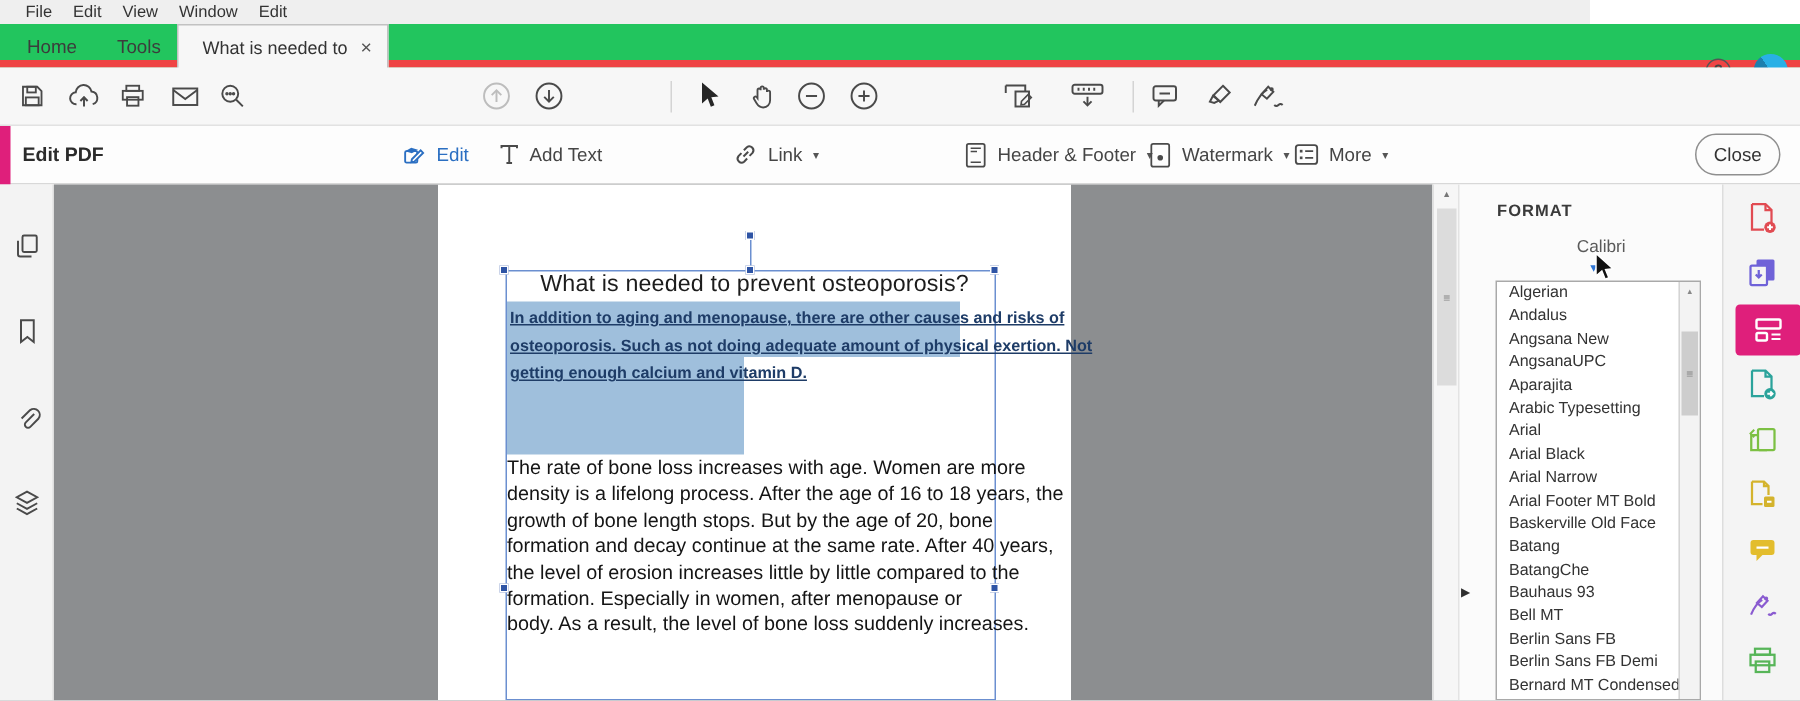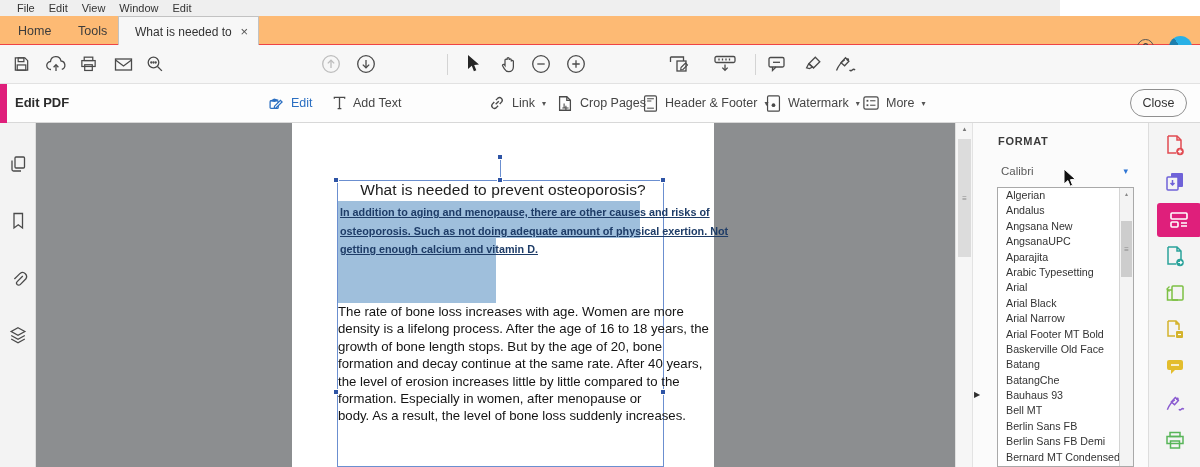--- a/index.html
+++ b/index.html
@@ -5,21 +5,21 @@
   * { margin:0; padding:0; box-sizing:border-box; }
   html,body { width:1200px; height:467px; overflow:hidden; }
   #app { position:relative; width:1200px; height:467px; font-family:"Liberation Sans",sans-serif; background:#fff; overflow:hidden; }
   svg { display:block; }
 
   
   .menubar { position:absolute; left:0; top:0; width:1060px; height:16px; background:#efefef; display:flex; align-items:center; padding-left:10px; gap:0; }
   .menubar .menu-item { font-size:11px; color:#333; padding:0 7px; cursor:default; }
 
   
-  .tabbar { position:absolute; left:0; top:16px; width:1200px; height:29px; background:#fdba74; border-bottom:1px solid #ef4444; }
+  .tabbar { position:absolute; left:0; top:16px; width:1200px; height:29px; background:#22c55e; border-bottom:5px solid #ef4444; }
   .tab-plain { position:absolute; top:0; height:29px; display:flex; align-items:center; font-size:12.5px; color:#3c3c3c; }
   .tab-home { left:18px; }
   .tab-tools { left:78px; }
   .doc-tab { position:absolute; left:118px; top:0; width:141px; height:30px; background:#f7f7f7; border:1px solid #c2c2c2; border-bottom:none; display:flex; align-items:center; padding:0 10px 0 16px; }
   .doc-tab .label { font-size:12px; color:#333; flex:1; white-space:nowrap; overflow:hidden; }
   .doc-tab .close { font-size:13px; color:#555; margin-left:6px; line-height:1; }
   .help-circle { position:absolute; left:1137px; top:23px; width:17px; height:17px; border:1.4px solid #555; border-radius:50%; display:flex; align-items:center; justify-content:center; font-size:10px; color:#444; font-weight:bold; }
   .avatar { position:absolute; left:1169px; top:20px; width:23px; height:23px; border-radius:50%; background:conic-gradient(from 230deg,#1d7fae 0 95deg,#29b0e6 95deg 360deg); }
 
   
@@ -62,21 +62,21 @@
   .body-text div { line-height:17.4px; white-space:nowrap; }
 
   
   .doc-scroll { position:absolute; left:955px; top:0; width:17px; height:344px; background:#f6f6f6; border-left:1px solid #e0e0e0; }
   .doc-scroll .arrow { position:absolute; left:0; top:2px; width:17px; text-align:center; font-size:7px; color:#777; }
   .doc-scroll .thumb { position:absolute; left:2px; top:16px; width:13px; height:118px; background:#dcdcdc; display:flex; align-items:center; justify-content:center; font-size:8px; color:#8a8a8a; }
 
   
   .format-panel { position:absolute; left:972px; top:0; width:176px; height:344px; background:#fbfbfb; border-left:1px solid #e3e3e3; }
   .format-title { position:absolute; left:25px; top:12px; font-size:11px; font-weight:bold; color:#3a3a3a; letter-spacing:.7px; }
-  .font-select { position:absolute; left:24px; top:36px; width:137px; height:24px; display:flex; align-items:center; }
+  .font-select { position:absolute; left:24px; top:36px; width:137px; height:24px; display:flex; align-items:center;flex-direction:column; }
   .font-select .value { font-size:11.5px; color:#5a5a5a; margin-left:4px; flex:1; }
   .font-select .chev { color:#2e75d4; font-size:9px; margin-right:6px; }
   .font-list { position:absolute; left:24px; top:64px; width:137px; height:280px; background:#fff; border:1px solid #a9a9a9; overflow:hidden; }
   .font-list .item { height:15.4px; line-height:15.4px; padding-left:8px; font-size:10.7px; color:#333; white-space:nowrap; }
   .list-scroll { position:absolute; right:0; top:0; width:14px; height:100%; background:#f3f3f3; border-left:1px solid #d4d4d4; }
   .list-scroll .arrow { position:absolute; top:2px; left:0; width:13px; text-align:center; font-size:6px; color:#888; }
   .list-scroll .thumb { position:absolute; left:1px; top:33px; width:11px; height:56px; background:#cdcdcd; display:flex; align-items:center; justify-content:center; font-size:8px; color:#8a8a8a; }
   .collapse-right { position:absolute; left:1px; top:267px; font-size:8px; color:#2e2e2e; }
 
   
@@ -267,30 +267,20 @@
         <svg width="18" height="18" viewBox="0 0 20 20" fill="none" stroke="#4a4a4a" stroke-width="1.5">
             <path d="M8.5 11.5 12 8"></path>
             <path d="M7 9 4.8 11.2a3 3 0 0 0 4.2 4.2L11.2 13"></path>
             <path d="M13 11l2.2-2.2a3 3 0 0 0-4.2-4.2L8.8 6.8"></path>
           </svg>
       </span>
       <span>Link</span>
       <span class="caret">▾</span>
     </div>
 
-    <div class="etool" style="left:556px">
-      <span>
-        <svg width="18" height="19" viewBox="0 0 20 20" fill="none" stroke="#4a4a4a" stroke-width="1.4">
-            <path d="M4 2.5h8l4 4v11H4z"></path>
-            <path d="M12 2.5v4h4"></path>
-            <path d="M9 10v5h5M11 12.5v5M7 15h5" stroke-width="1.2"></path>
-          </svg>
-      </span>
-      <span>Crop Pages</span>
-    </div>
 
     <div class="etool" style="left:642px">
       <span>
         <svg width="17" height="19" viewBox="0 0 20 22" fill="none" stroke="#4a4a4a" stroke-width="1.4">
             <rect x="3" y="2" width="14" height="18" rx="1.5"></rect>
             <path d="M6 5.5h8M6 8h5" stroke-width="1.2"></path>
             <path d="M6 16.5h8" stroke-width="1.2"></path>
           </svg>
       </span>
       <span>Header &amp; Footer</span>

